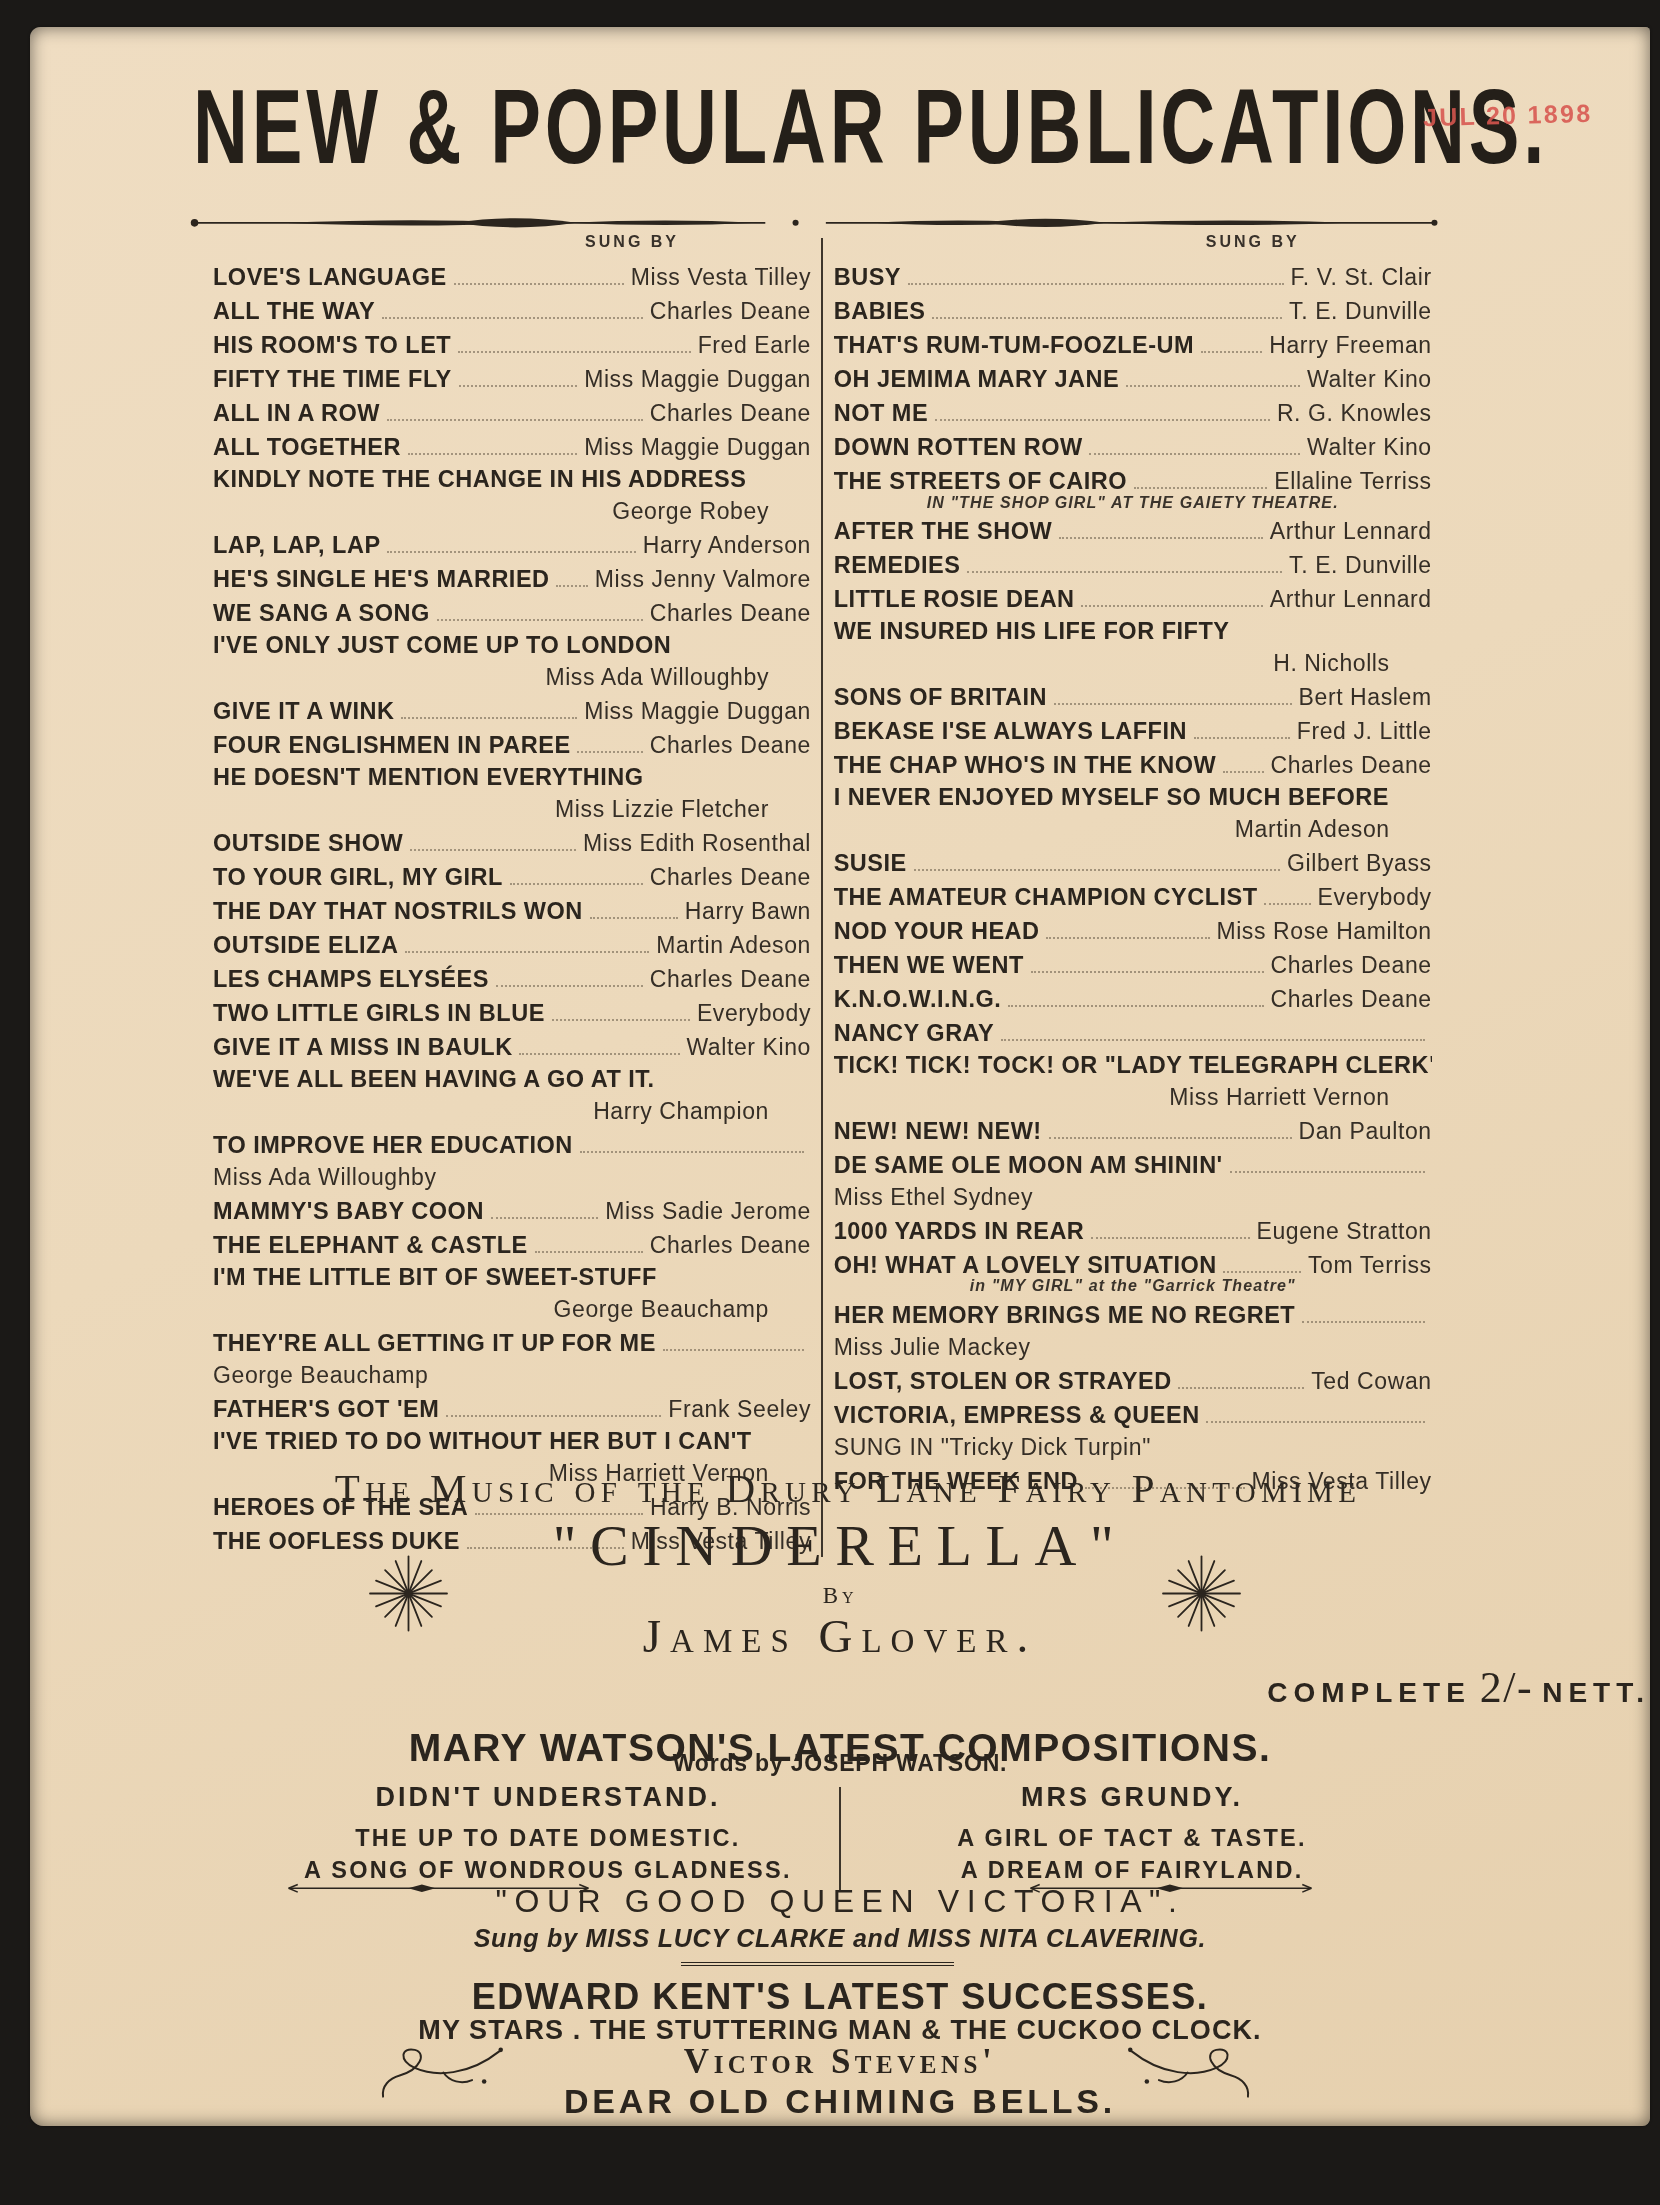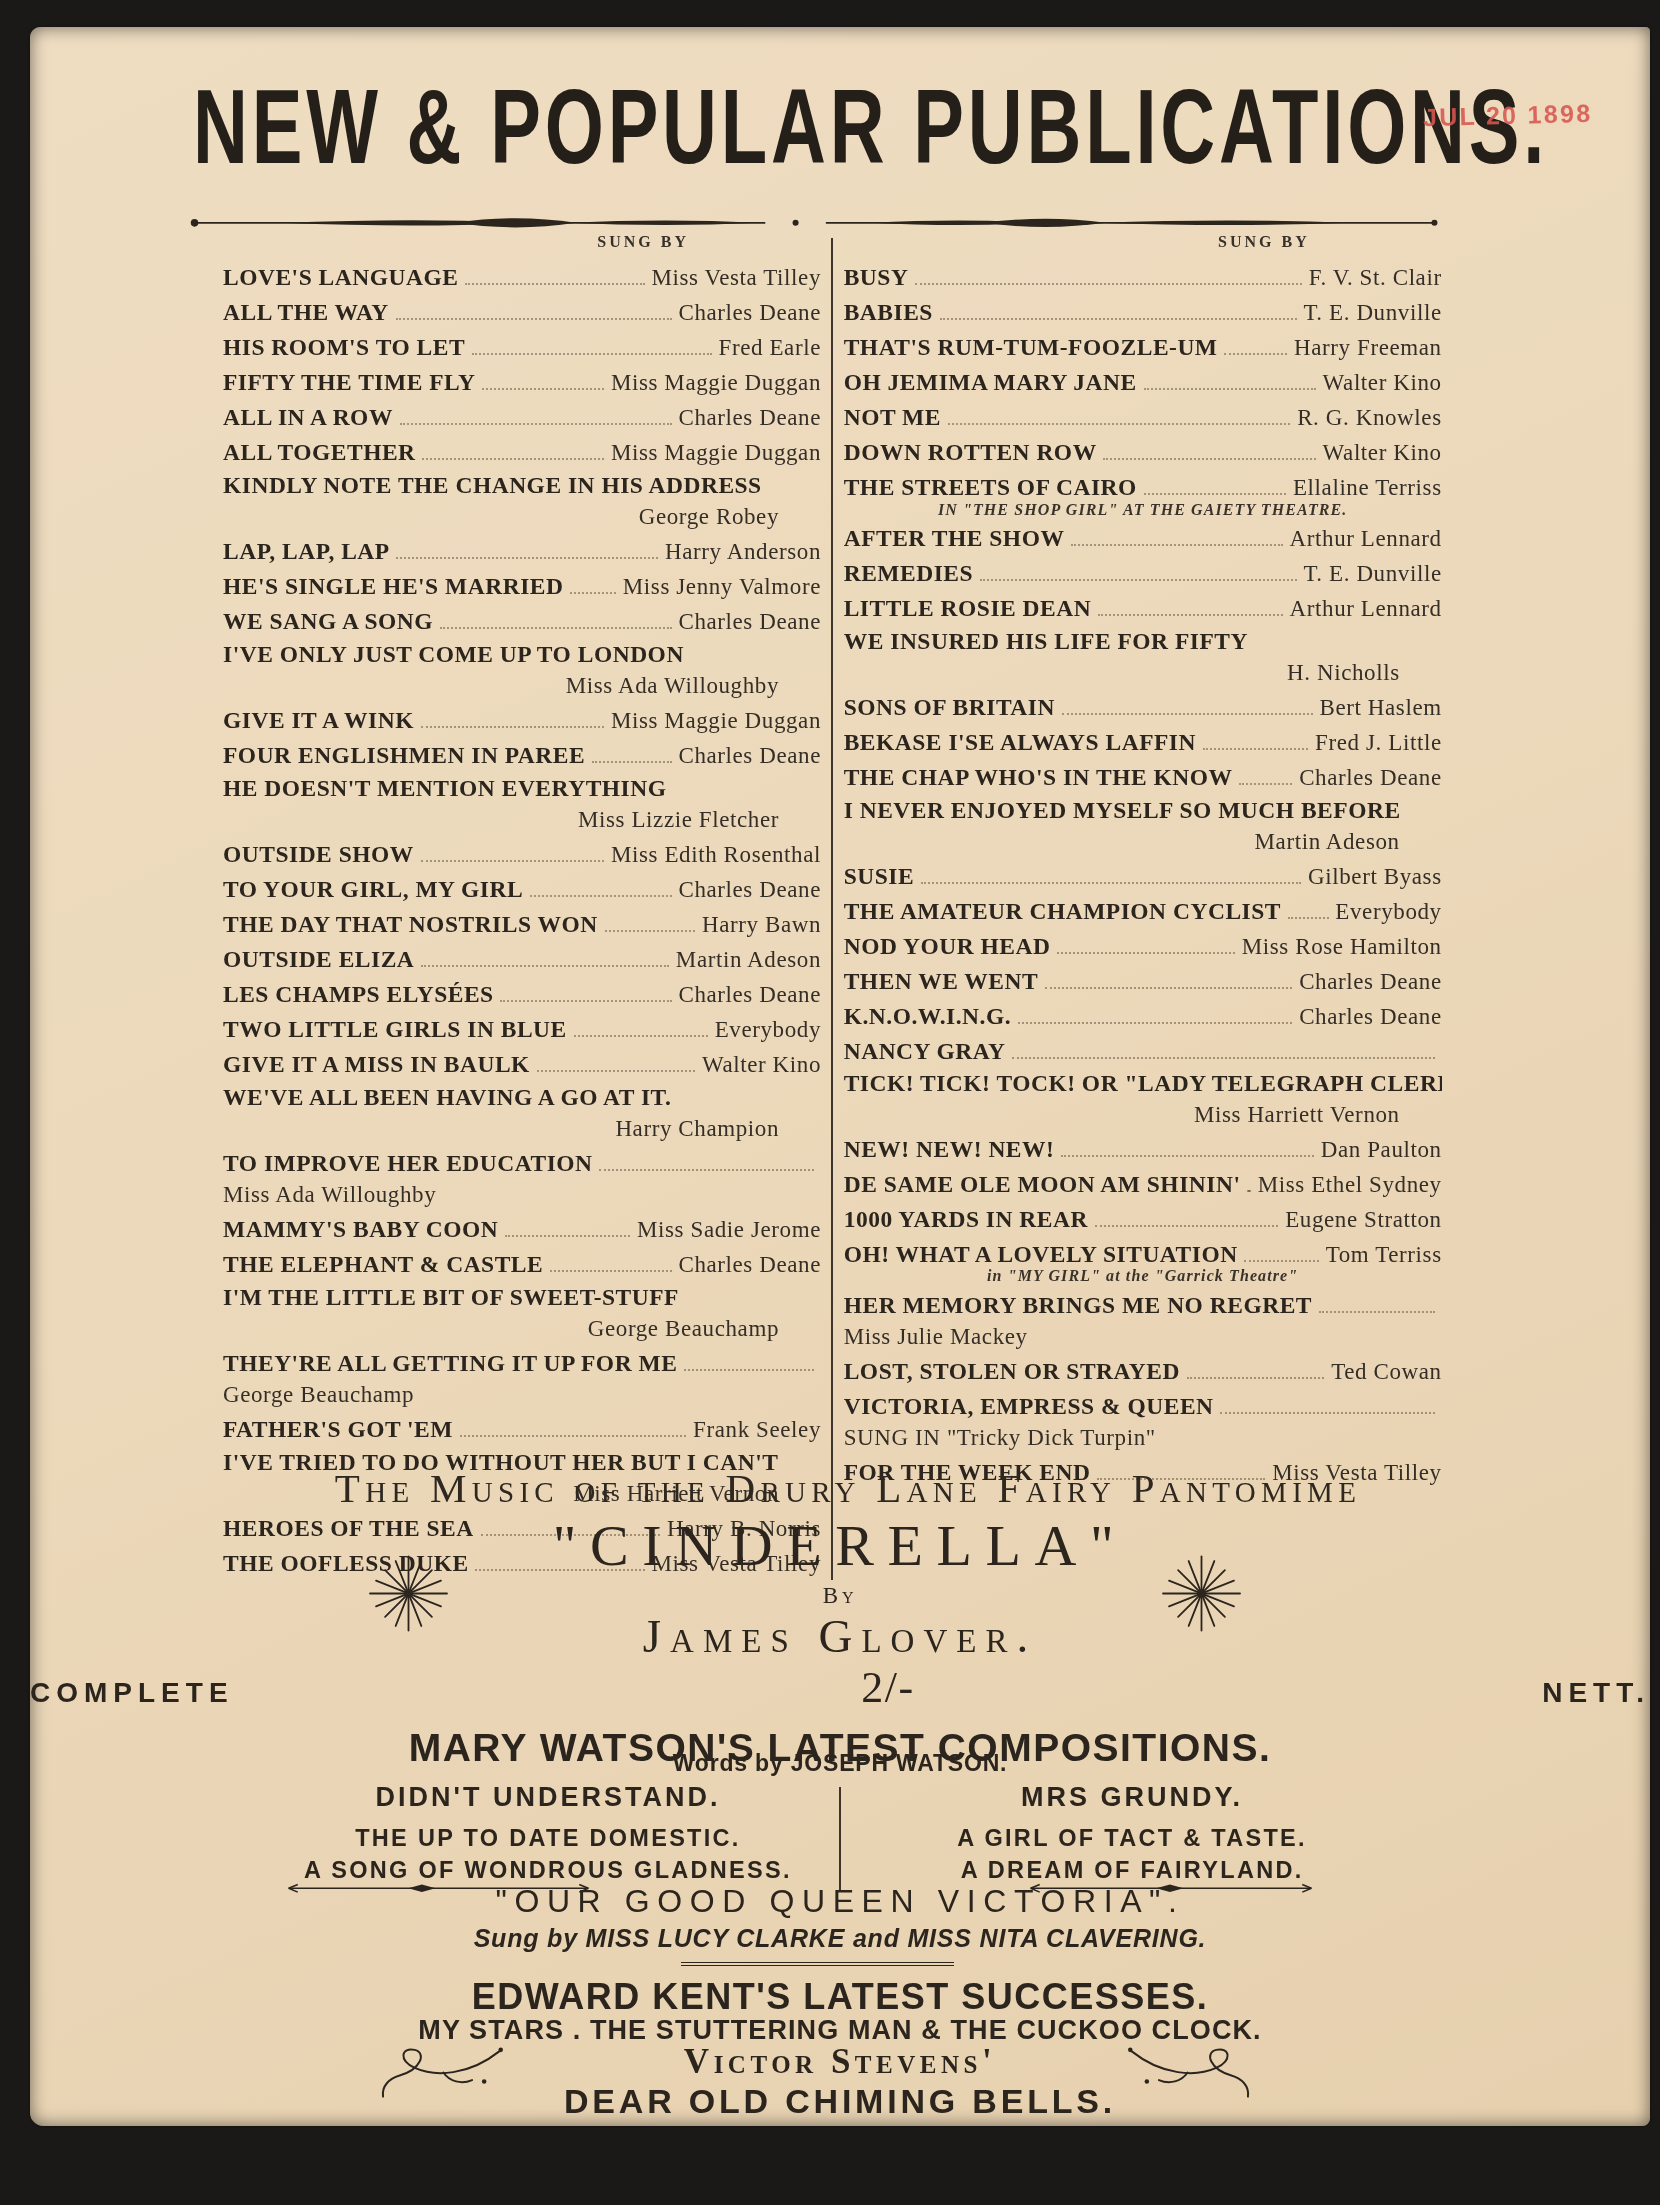--- a/index.html
+++ b/index.html
@@ -22,21 +22,21 @@
     font-weight:700;font-size:76px;letter-spacing:3.8px;color:#241f19;
     transform:scaleY(1.38);transform-origin:top center;white-space:nowrap;
   }
   .stamp{
     left:1393px;top:74px;font-weight:700;font-size:25px;letter-spacing:2.3px;
     color:#d8564f;transform:rotate(-1.5deg);opacity:.88;white-space:nowrap;
   }
   .title-divider{left:160px;top:186px;}
   
   .listing{
-    left:193px;top:206px;width:1242px;display:flex;align-items:stretch;font-family:Liberation Serif, serif;
+    left:183px;top:206px;width:1242px;display:flex;align-items:stretch;
   }
   .col{width:598px;}
   .vrule{width:2.3px;background:#3d352b;margin:4.5px 10.6px 0 9.8px;}
   .sungby{
     height:26px;text-align:right;padding-right:132px;
     font-size:16px;letter-spacing:3px;font-weight:600;color:#38312a;
   }
   .song{
     display:flex;align-items:baseline;flex-wrap:wrap;
     font-size:23.5px;line-height:32px;overflow:hidden;
@@ -57,21 +57,21 @@
   
   .center{left:0;width:1620px;text-align:center;white-space:nowrap;}
   .pant-line1{top:1437px;font-family:"Liberation Serif",serif;font-variant:small-caps;
     font-size:41px;letter-spacing:5.3px;color:#2e2820;padding-left:8px;}
   .cinderella{top:1485px;font-family:"Liberation Serif",serif;
     font-size:58px;letter-spacing:13.6px;color:#2b251e;}
   .by-label{top:1556px;font-family:"Liberation Serif",serif;font-variant:small-caps;
     font-size:23px;letter-spacing:3.8px;}
   .composer{top:1582px;font-family:"Liberation Serif",serif;font-variant:small-caps;
     font-size:47px;letter-spacing:9px;}
-  .price-line{top:1635px;display:flex;justify-content:space-between;align-items:baseline;gap:9px;}
+  .price-line{top:1635px;display:flex;justify-content:flex-end;align-items:baseline;gap:9px;}
   .price-line .w{font-size:28px;letter-spacing:6px;font-weight:600;}
   .price-line .amt{font-family:"Liberation Serif",serif;font-size:44px;letter-spacing:1.5px;}
   
   .watson-heading{top:1679px;font-size:39px;font-weight:700;letter-spacing:1.5px;margin-top:20px;}
   .words-by{top:1723px;font-size:23px;font-weight:700;letter-spacing:0.8px;}
   .watson-cols{left:227px;top:1755px;width:1166px;display:flex;align-items:flex-start;}
   .wcol{flex:1;text-align:center;}
   .wrule{width:2.3px;height:104px;background:#3d352b;margin-top:4.5px;}
   .wl1{font-size:27px;font-weight:600;letter-spacing:3px;margin-bottom:12px;}
   .wl2{font-size:23.5px;font-weight:600;letter-spacing:2.3px;margin-bottom:5.3px;}

